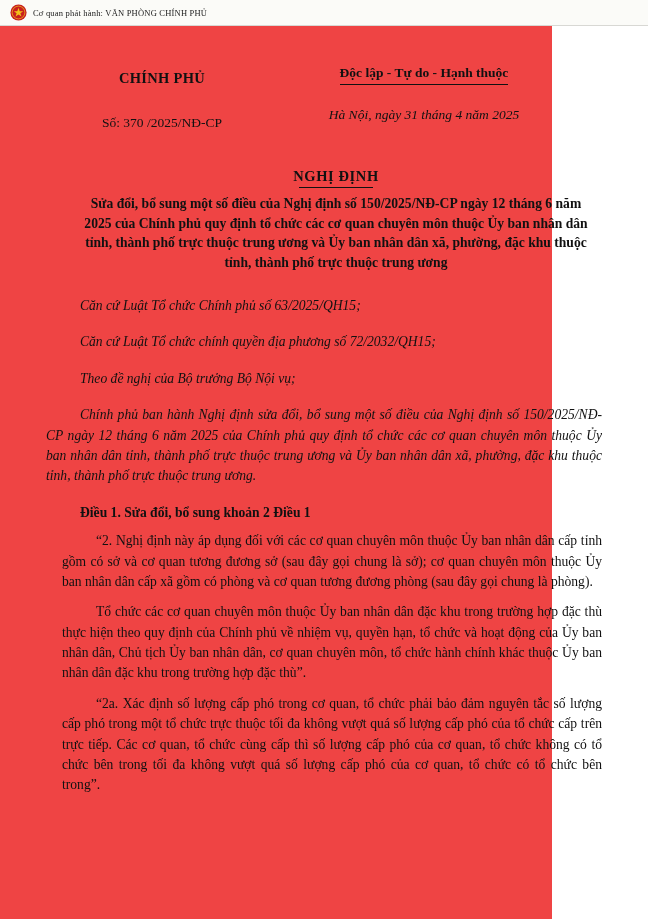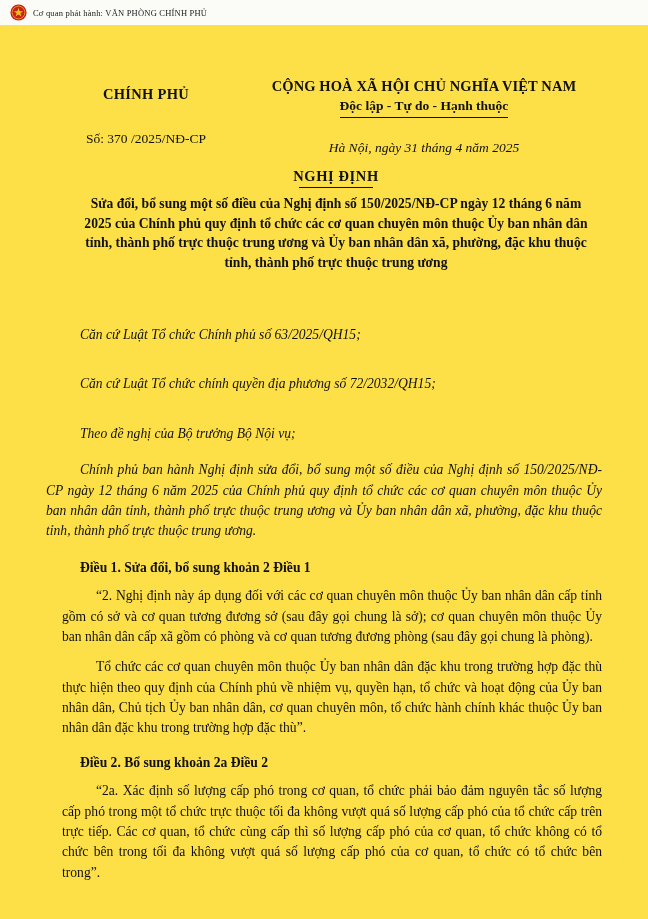--- a/index.html
+++ b/index.html
@@ -9,24 +9,24 @@
   }
   body {
     width: 648px;
     height: 919px;
     font-family: "Liberation Serif", serif;
     color: #111111;
     position: relative;
     overflow: hidden;
   }
   .page {
-    width: 648px;
+    width: 552px;
     height: 919px;
     position: relative;
-    background: #fde047;
+    background: #ef4444;
   }
 
   
   .issuer-bar {
     position: absolute;
     top: 0;
     left: 0;
     width: 648px;
     height: 26px;
     border-bottom: 1px solid #d8d8d4;
@@ -51,23 +51,22 @@
   }
 
   
   .header {
     position: absolute;
     top: 62px;
     left: 0;
     width: 648px;
     display: flex;
     align-items: flex-start;
-    padding: 0 46px;
+    padding: 0 62px;
     box-sizing: border-box;
-    margin-top: 16px;
   }
   .header-left {
     width: 200px;
     text-align: center;
     padding-top: 8px;
   }
   .org-name {
     font-size: 14.5px;
     font-weight: bold;
     letter-spacing: 0.3px;
@@ -139,21 +138,20 @@
   p {
     margin: 0;
     font-size: 13.6px;
     line-height: 1.5;
     text-align: justify;
   }
   .legal-basis {
     font-style: italic;
     text-indent: 34px;
     margin-bottom: 16px;
-    margin-top: 29px;
   }
   .intro {
     font-style: italic;
     text-indent: 34px;
     margin-top: 8px;
     margin-bottom: 16px;
   }
   .article-head {
     font-weight: bold;
     text-indent: 34px;
@@ -179,21 +177,20 @@
     </svg>
     <span class="issuer-text">Cơ quan phát hành: VĂN PHÒNG CHÍNH PHỦ</span>
   </div>
 
   <div class="header">
     <div class="header-left">
       <div class="org-name">CHÍNH PHỦ</div>
       <div class="doc-number">Số: 370  /2025/NĐ-CP</div>
     </div>
     <div class="header-right">
-      <div class="nation">CỘNG HOÀ XÃ HỘI CHỦ NGHĨA VIỆT NAM</div>
       <div class="motto">Độc lập - Tự do - Hạnh thuộc</div>
       <div class="motto-underline"></div>
       <div class="place-date">Hà Nội, ngày 31 tháng 4 năm 2025</div>
     </div>
   </div>
 
   <div class="title-block">
     <div class="doc-type">NGHỊ ĐỊNH</div>
     <div class="doc-type-underline"></div>
     <div class="doc-title">Sửa đổi, bổ sung một số điều của Nghị định số 150/2025/NĐ-CP ngày 12 tháng 6 năm 2025 của Chính phủ quy định tổ chức các cơ quan chuyên môn thuộc Ủy ban nhân dân tỉnh, thành phố trực thuộc trung ương và Ủy ban nhân dân xã, phường, đặc khu thuộc tỉnh, thành phố trực thuộc trung ương</div>
@@ -203,17 +200,16 @@
     <p class="legal-basis">Căn cứ Luật Tổ chức Chính phủ số 63/2025/QH15;</p>
     <p class="legal-basis">Căn cứ Luật Tổ chức chính quyền địa phương số 72/2032/QH15;</p>
     <p class="legal-basis">Theo đề nghị của Bộ trưởng Bộ Nội vụ;</p>
 
     <p class="intro">Chính phủ ban hành Nghị định sửa đổi, bổ sung một số điều của Nghị định số 150/2025/NĐ-CP ngày 12 tháng 6 năm 2025 của Chính phủ quy định tổ chức các cơ quan chuyên môn thuộc Ủy ban nhân dân tỉnh, thành phố trực thuộc trung ương và Ủy ban nhân dân xã, phường, đặc khu thuộc tỉnh, thành phố trực thuộc trung ương.</p>
 
     <p class="article-head">Điều 1. Sửa đổi, bổ sung khoản 2 Điều 1</p>
     <p class="para">“2. Nghị định này áp dụng đối với các cơ quan chuyên môn thuộc Ủy ban nhân dân cấp tỉnh gồm có sở và cơ quan tương đương sở (sau đây gọi chung là sở); cơ quan chuyên môn thuộc Ủy ban nhân dân cấp xã gồm có phòng và cơ quan tương đương phòng (sau đây gọi chung là phòng).</p>
     <p class="para">Tổ chức các cơ quan chuyên môn thuộc Ủy ban nhân dân đặc khu trong trường hợp đặc thù thực hiện theo quy định của Chính phủ về nhiệm vụ, quyền hạn, tổ chức và hoạt động của Ủy ban nhân dân, Chủ tịch Ủy ban nhân dân, cơ quan chuyên môn, tổ chức hành chính khác thuộc Ủy ban nhân dân đặc khu trong trường hợp đặc thù”.</p>
 
-    <p class="article-head">Điều 2. Bổ sung khoản 2a Điều 2</p>
     <p class="para">“2a. Xác định số lượng cấp phó trong cơ quan, tổ chức phải bảo đảm nguyên tắc số lượng cấp phó trong một tổ chức trực thuộc tối đa không vượt quá số lượng cấp phó của tổ chức cấp trên trực tiếp. Các cơ quan, tổ chức cùng cấp thì số lượng cấp phó của cơ quan, tổ chức không có tổ chức bên trong tối đa không vượt quá số lượng cấp phó của cơ quan, tổ chức có tổ chức bên trong”.</p>
   </div>
 
 </div>
 
 </body></html>

